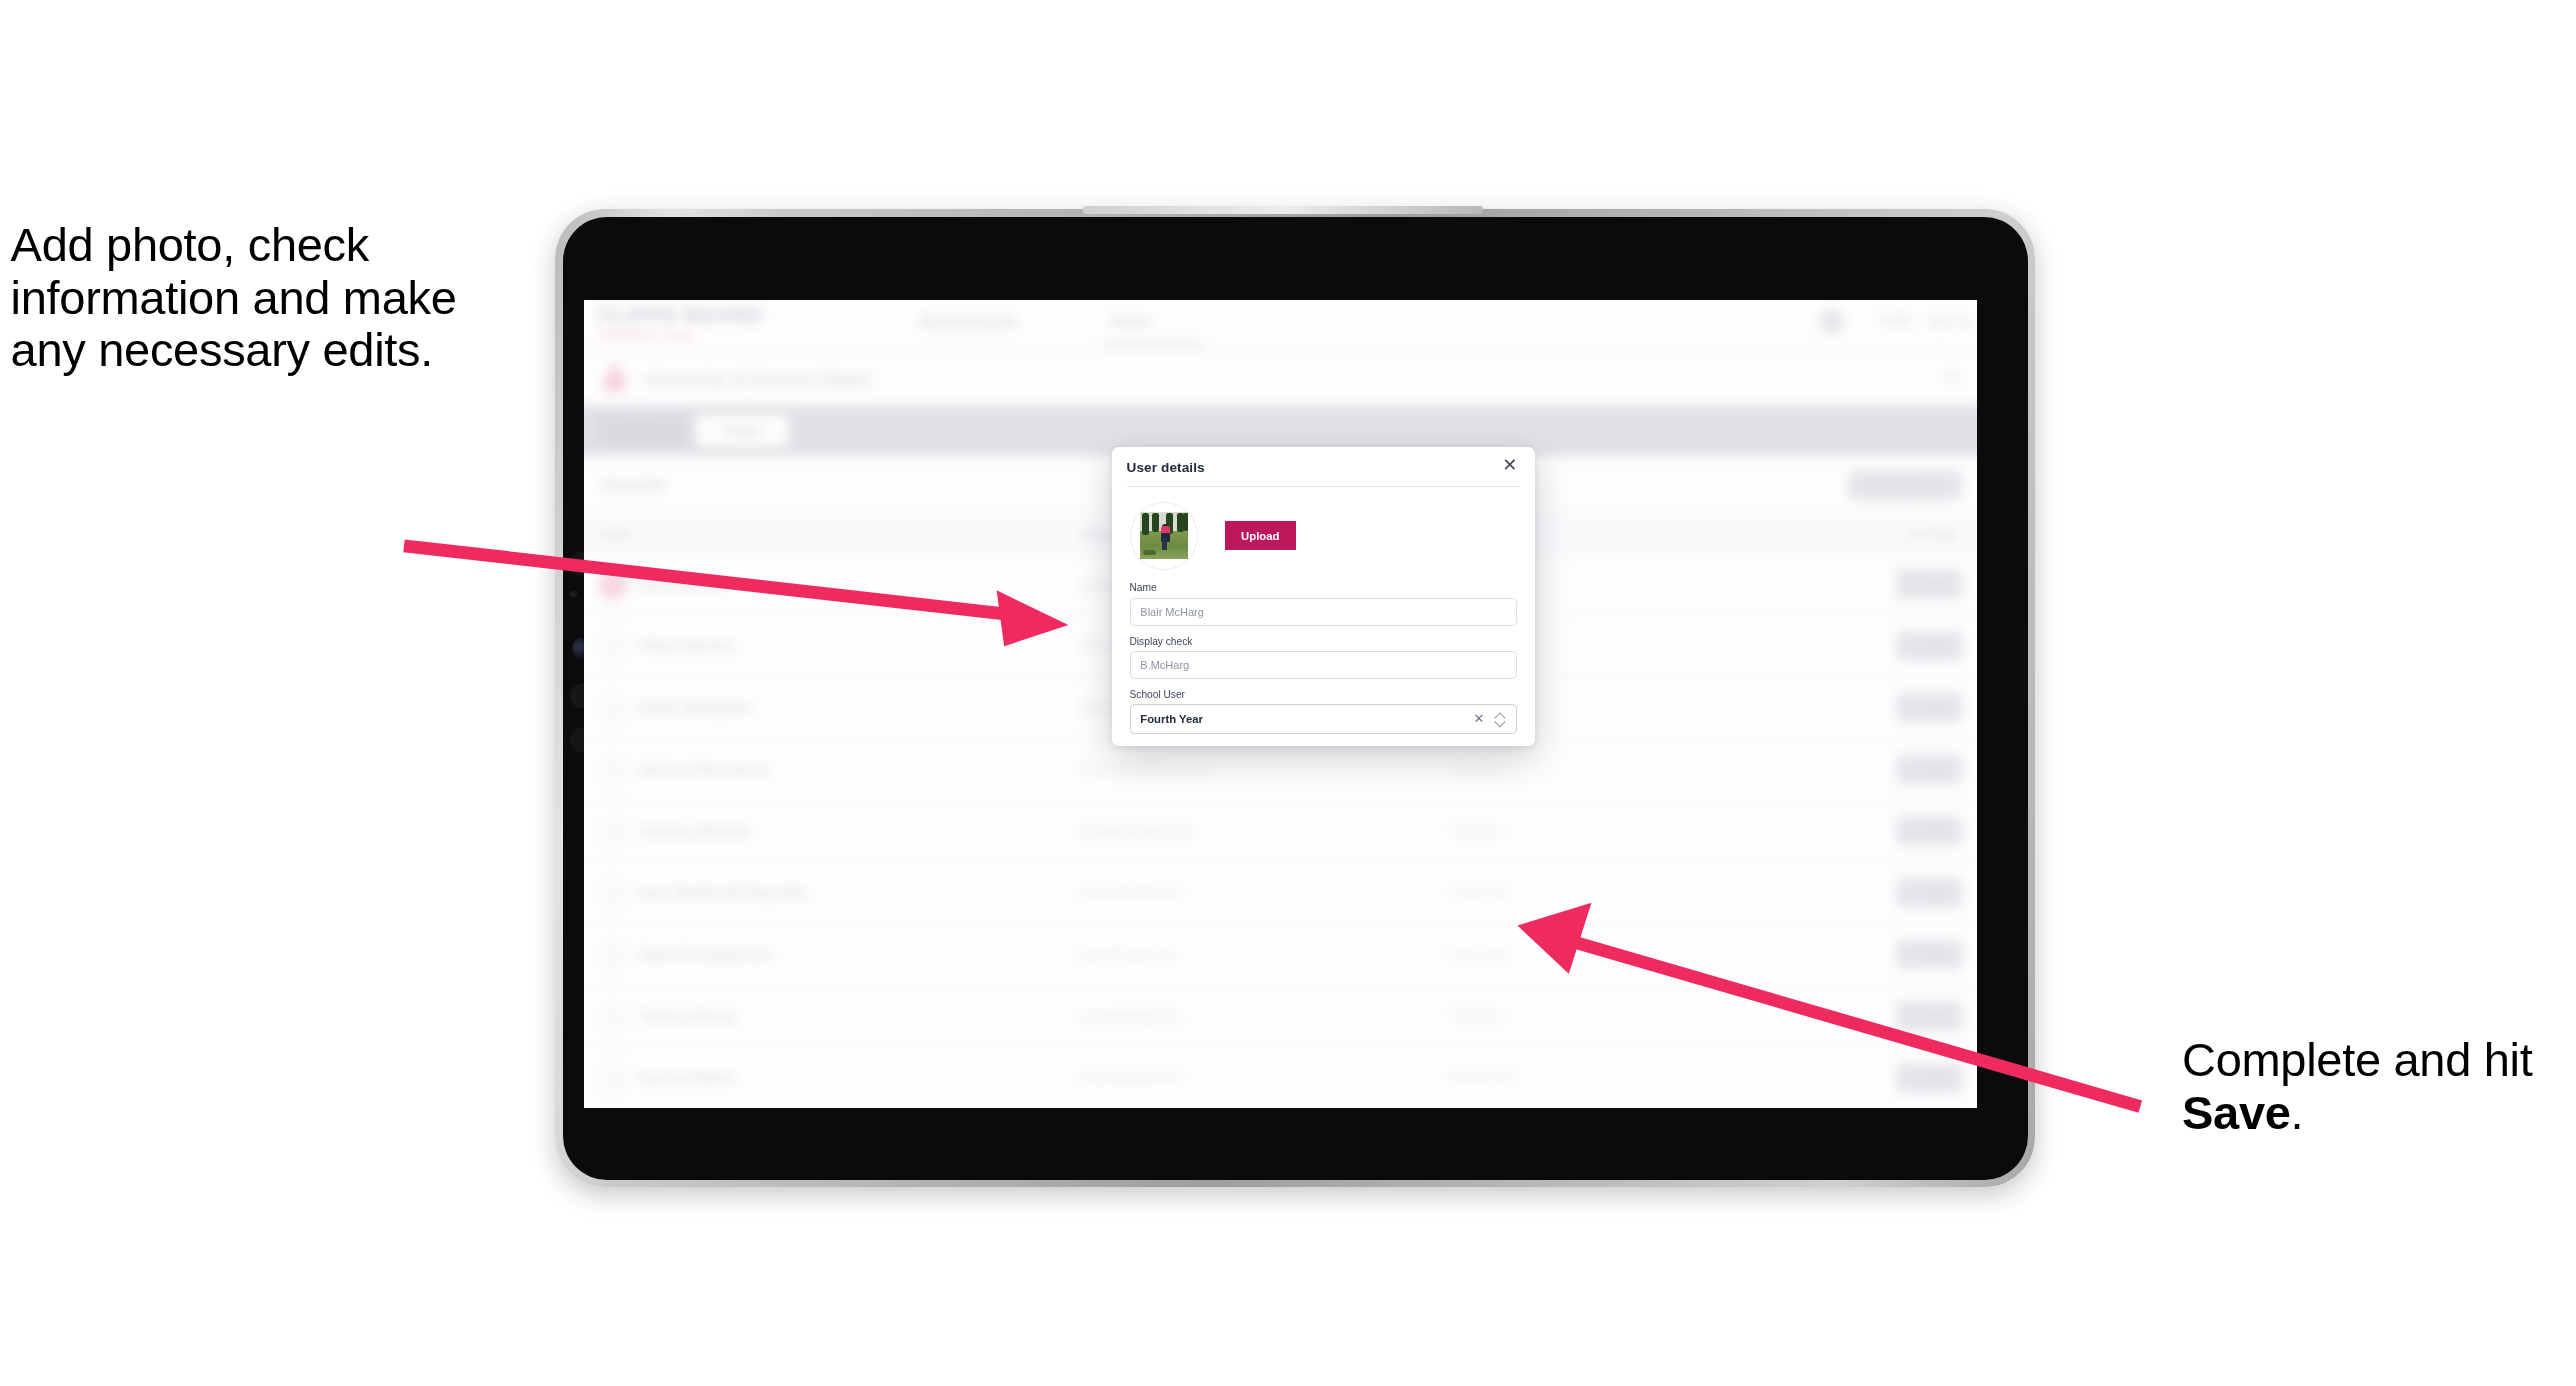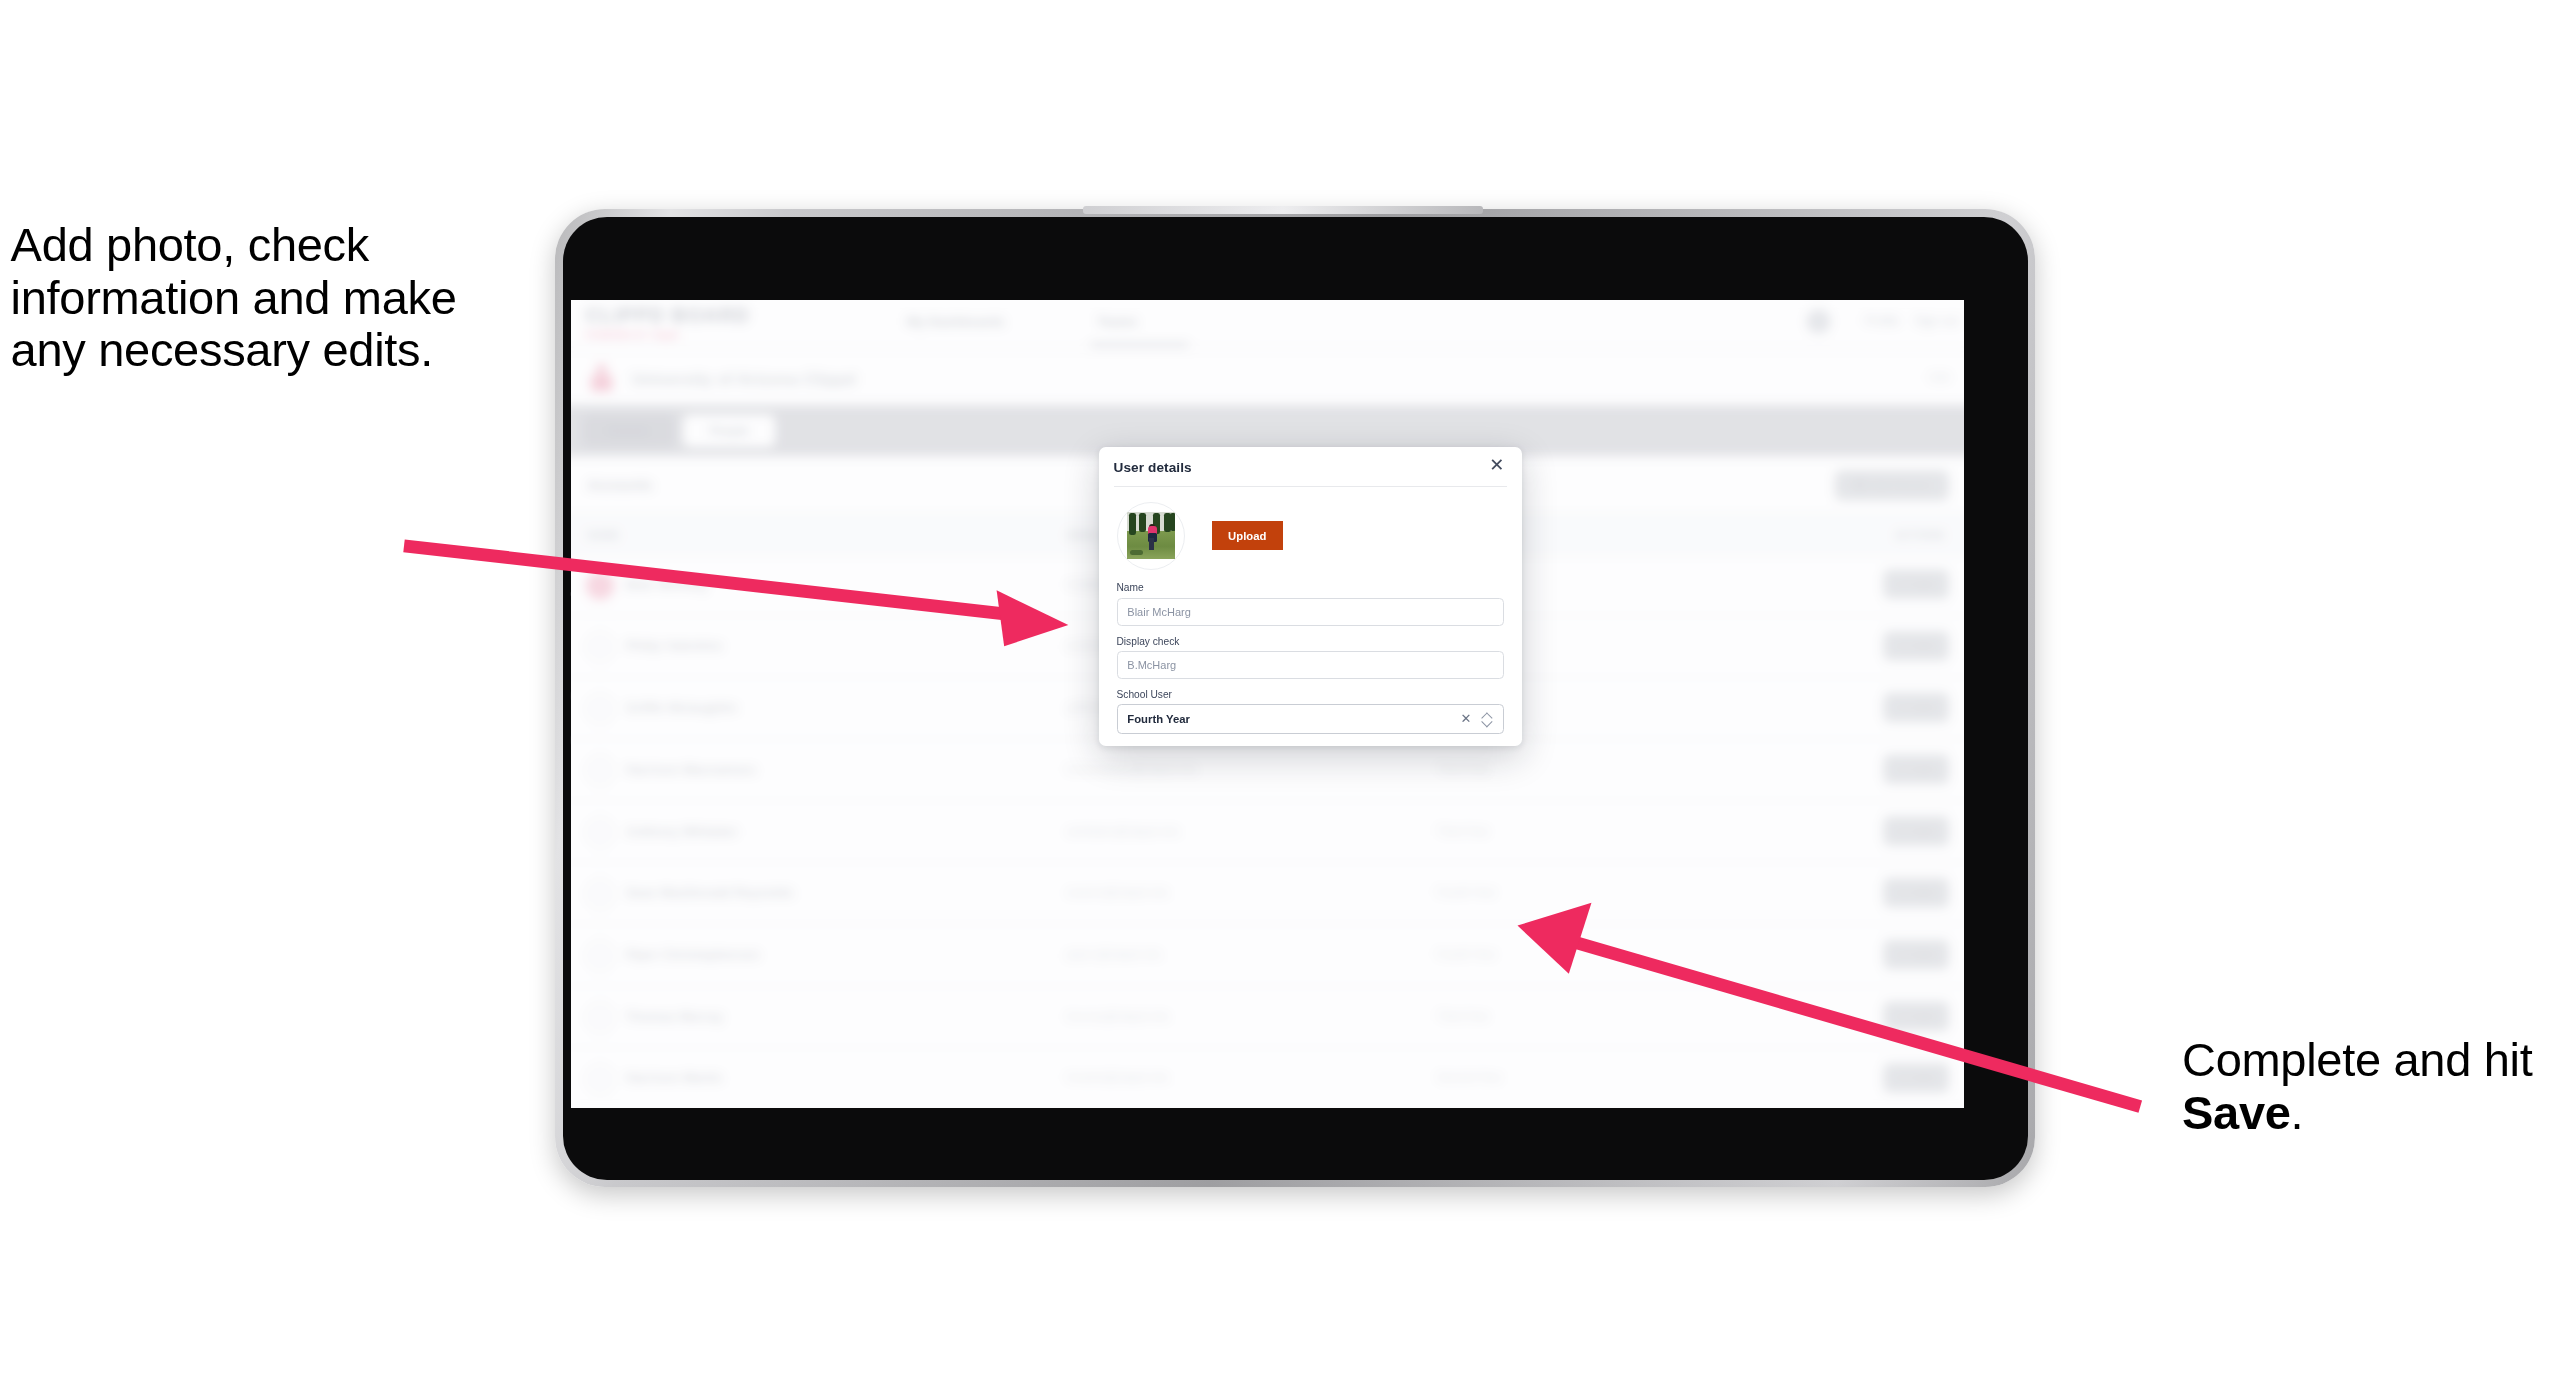--- a/index.html
+++ b/index.html
@@ -24,21 +24,21 @@
   #dot-cam{top:421px;width:16.6px;height:22.6px;left:9px;
            background:radial-gradient(circle at 45% 40%,#2e3550 0%,#101118 70%);}
   #dot-a{top:374px;width:6.8px;height:6.8px;background:#1d1d20;}
   #dot-b{top:334px;width:26px;height:26px;}
   #dot-c{top:466px;width:26px;height:26px;}
   #dot-d{top:510px;width:26px;height:26px;}
   #top-nub{position:absolute;left:528px;top:-3px;width:400px;height:7.5px;
            background:linear-gradient(90deg,#cfcfd2,#ededef,#b8b8bb);border-radius:3px;}
 
   
-  #viewport{position:absolute;left:8px;top:83px;width:1393px;height:808px;
+  #viewport{position:absolute;left:21px;top:83px;width:1393px;height:808px;
             background:#ffffff;overflow:hidden;}
   #blurwrap{position:absolute;inset:0;filter:blur(5.3px);-webkit-filter:blur(5.3px);
             transform:scale(1.012);transform-origin:center;}
 
   .app-header{position:absolute;left:0;top:0;width:100%;height:53px;background:#fff;
               border-bottom:0.8px solid #ececee;}
   .logo-block{position:absolute;left:22.6px;top:9px;}
   .logo-main{font-size:19.6px;font-weight:800;color:#b9bcc3;letter-spacing:1.1px;}
   .logo-sub{font-size:8.3px;color:#c6c9ce;letter-spacing:0.5px;margin-top:1.5px;}
   .logo-sub span{color:#f4a9be;font-weight:700;}
@@ -118,21 +118,21 @@
             background:linear-gradient(#7d9a4e,#6d8b42 55%,#8aa45b);}
   .ph-shirt{position:absolute;left:44%;top:30%;width:9.8px;height:11.3px;background:#e0356d;
             border-radius:3px 3px 1.5px 1.5px;}
   .ph-shorts{position:absolute;left:45%;top:44%;width:9px;height:9.8px;background:#1d2740;
              border-radius:1.5px;}
   .ph-legs{position:absolute;left:47%;top:56%;width:5.3px;height:12px;background:#2b3147;}
   .ph-head{position:absolute;left:47.5%;top:25%;width:6px;height:6px;border-radius:50%;
            background:#2a2118;}
   .ph-bush{position:absolute;left:8%;bottom:8%;width:26%;height:12%;background:#4c6a32;
            border-radius:4.5px;}
-  .upload-btn{background:#c2410c;color:#fff;border:none;border-radius:0;
+  .upload-btn{background:#be185d;color:#fff;border:none;border-radius:0;
               padding:8.3px 16.6px;font-size:11.3px;font-weight:600;cursor:pointer;
               font-family:"Liberation Sans",sans-serif;}
 
   .field{padding:0 18px;margin-top:9.8px;}
   .field-label{font-size:10.2px;color:#3d465b;margin-bottom:4.5px;font-weight:500;}
   .field-input{width:100%;box-sizing:border-box;height:28px;border:0.8px solid #dadde2;
                border-radius:4.5px;background:#fff;font-size:11px;color:#7f8798;
                padding:0 9.8px;font-family:"Liberation Sans",sans-serif;outline:none;}
   .field-input::placeholder{color:#8b93a3;}
   .select-wrap{position:relative;}

